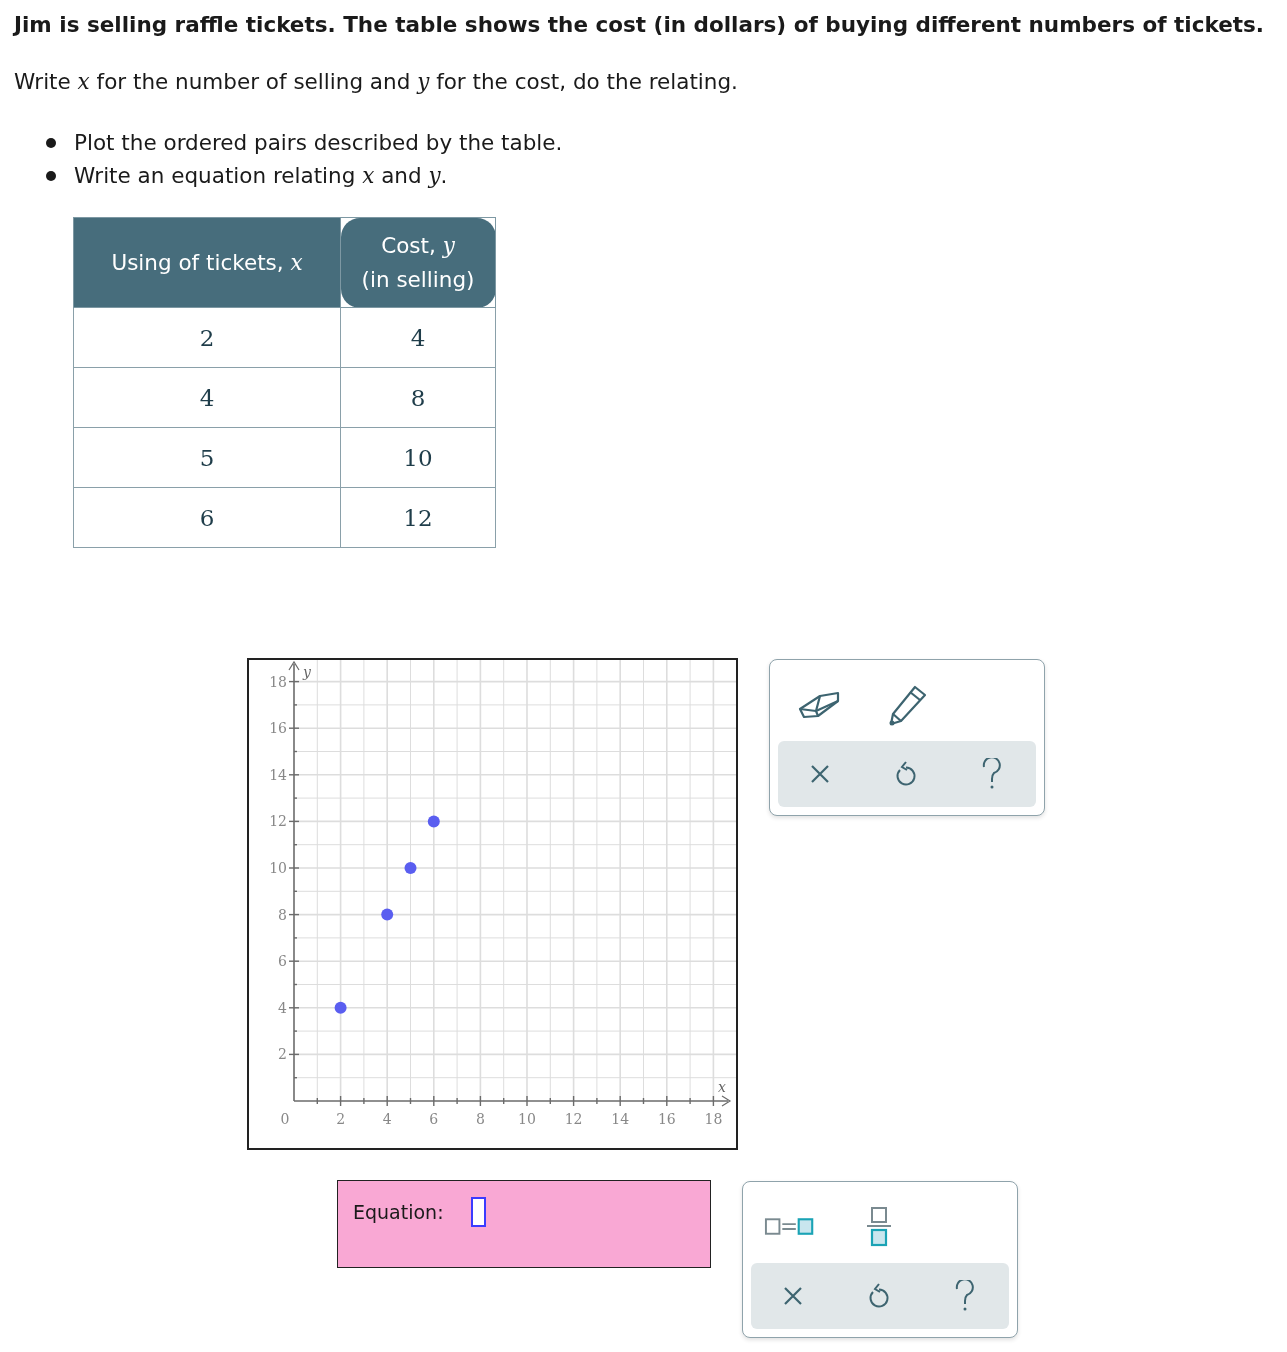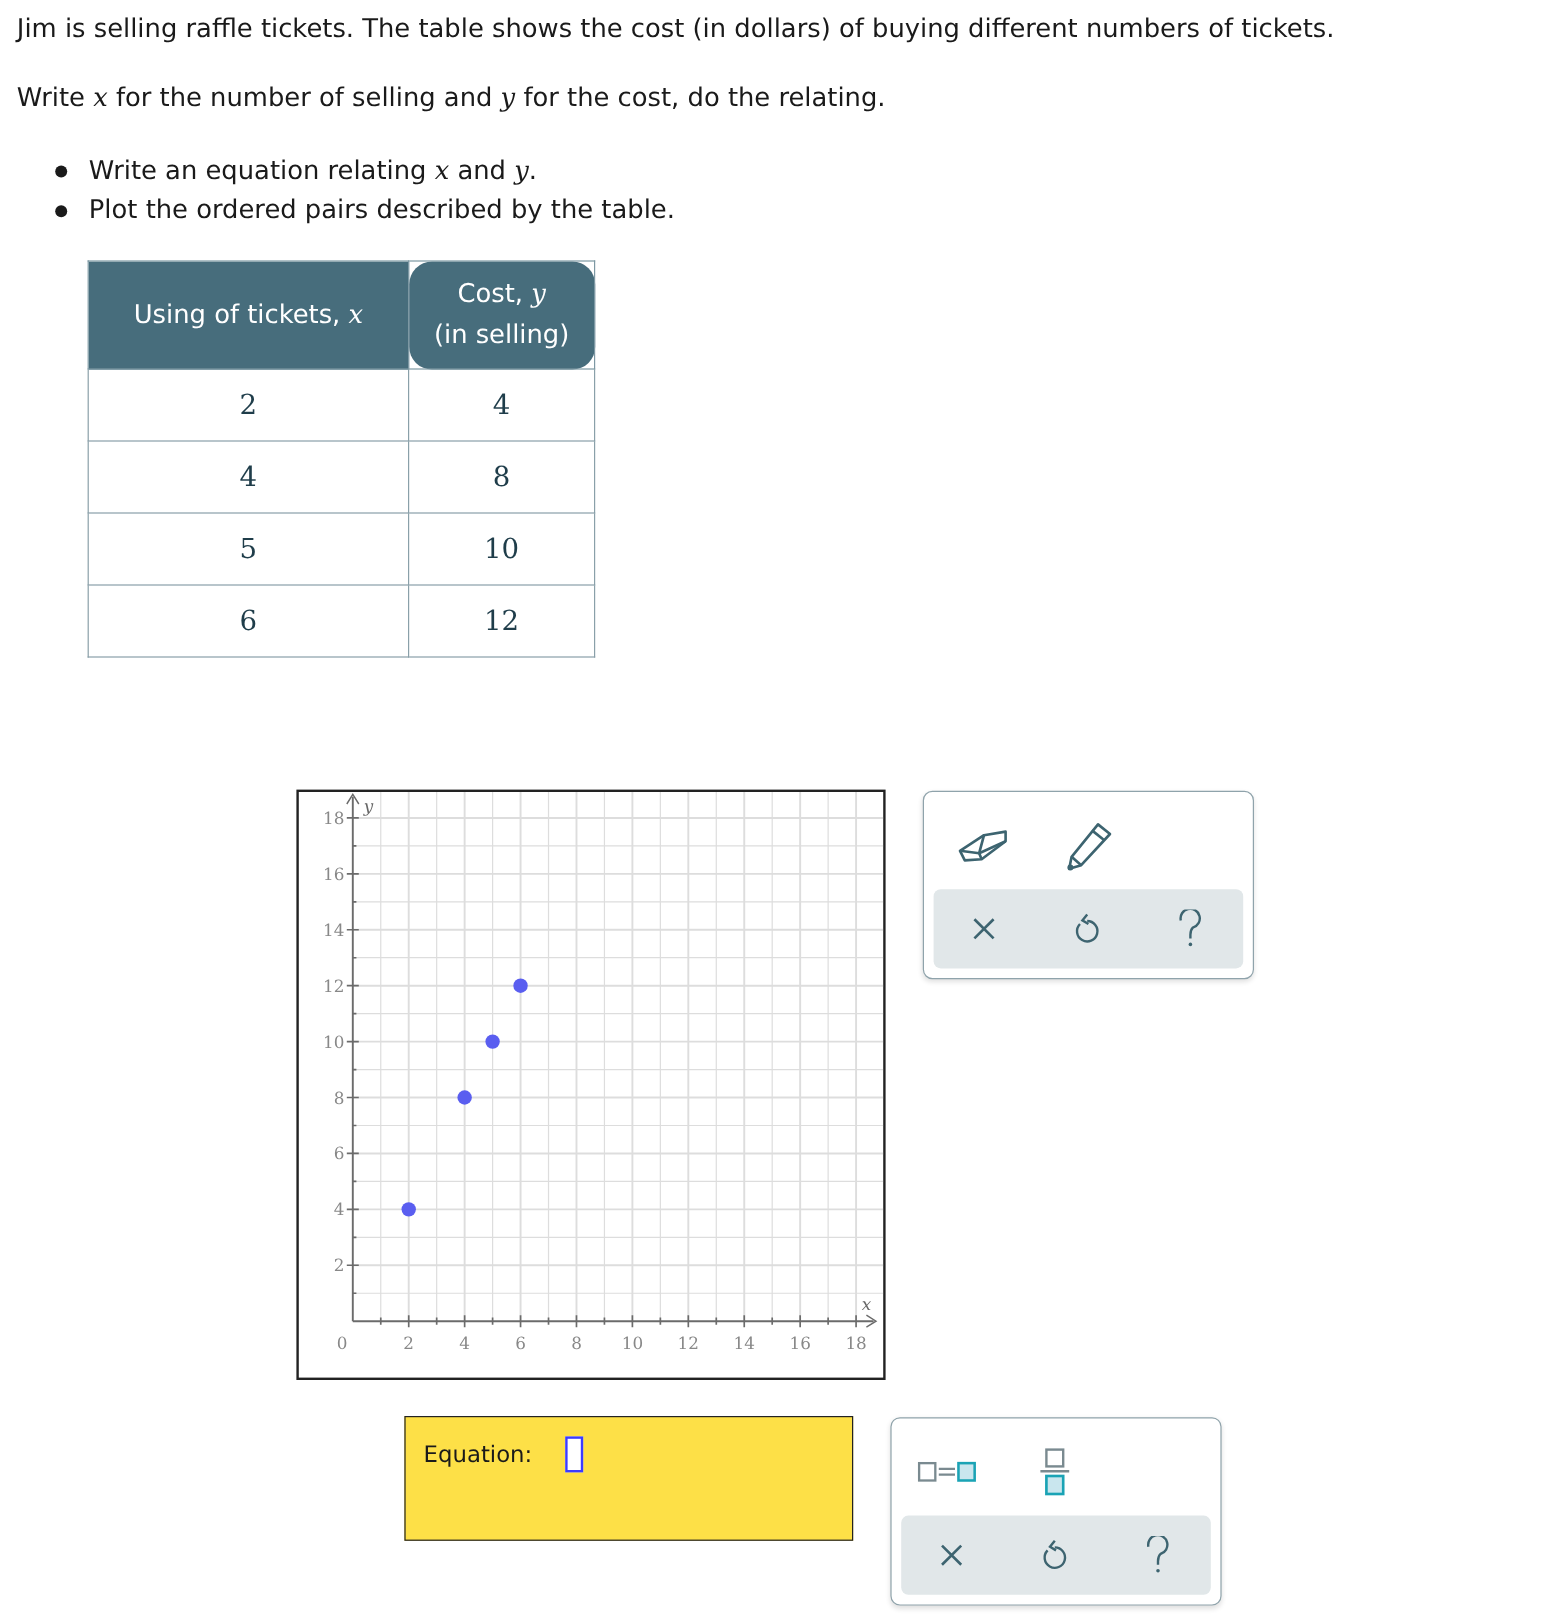--- a/index.html
+++ b/index.html
@@ -1,19 +1,19 @@
 <!DOCTYPE html>
 <html><head>
 <meta charset="utf-8">
 <style>
   html, body { margin: 0; padding: 0; background: #ffffff; }
   body { width: 1287px; height: 1352px; position: relative; font-family: "DejaVu Sans", "Liberation Sans", sans-serif; color: #1a1a1a; overflow: hidden; }
   .math { font-family: "DejaVu Serif", "Liberation Serif", serif; font-style: italic; }
   .p { position: absolute; left: 14px; font-size: 21.5px; margin: 0; white-space: nowrap; }
-  #p1 { top: 12px; }
+  #p1 { top: 12px; font-weight: bold; }
   #p2 { top: 69px; }
   ul.bul { position: absolute; left: 40px; top: 126px; margin: 0; padding: 0; list-style: none; font-size: 21.5px; }
   ul.bul li { position: relative; padding-left: 34px; height: 33px; line-height: 33px; white-space: nowrap; }
   ul.bul li::before { content: ""; position: absolute; left: 6px; top: 12px; width: 10px; height: 10px; border-radius: 50%; background: #1a1a1a; }
 
   table.dt { position: absolute; left: 73px; top: 217px; border-collapse: collapse; }
   table.dt th { background: #476d7c; color: #ffffff; font-weight: normal; font-size: 21.5px; border: 1px solid #7d98a3; height: 89px; padding: 0 10px; line-height: 34px; }
   table.dt th.c1 { width: 246px; }
   table.dt th.c2 { width: 134px; border-radius: 19px; }
   table.dt td { border: 1px solid #8aa0a9; height: 57px; text-align: center; font-family: "DejaVu Serif", "Liberation Serif", serif; font-size: 23px; color: #1f3d4a; }
@@ -22,33 +22,33 @@
   #graph svg { position: absolute; left: 0; top: 0; }
 
   .toolbox { position: absolute; background: #fff; border: 1.5px solid #8fa3ab; border-radius: 8px; box-shadow: 0 2px 4px rgba(0,0,0,0.12); }
   #tb1 { left: 769px; top: 659px; width: 274px; height: 155px; }
   #tb2 { left: 742px; top: 1181px; width: 274px; height: 155px; }
   .toolrow { position: absolute; left: 8px; right: 8px; top: 10px; height: 70px; }
   .actrow { position: absolute; left: 8px; right: 8px; bottom: 8px; height: 66px; background: #e1e7e9; border-radius: 6px; }
   .tbtn { position: absolute; top: 50%; transform: translate(-50%, -50%); cursor: pointer; display: flex; align-items: center; justify-content: center; width: 54px; height: 50px; }
   .tbtn svg { display: block; }
 
-  #eqbox { position: absolute; left: 337px; top: 1180px; width: 374px; height: 104px; box-sizing: border-box; border: 1.5px solid #222; background: #fde047; }
+  #eqbox { position: absolute; left: 337px; top: 1180px; width: 374px; height: 88px; box-sizing: border-box; border: 1.5px solid #222; background: #f9a8d4; }
   #eqlabel { position: absolute; left: 15px; top: 20px; font-size: 19px; color: #1a1a1a; }
   #eqinput { position: absolute; left: 133px; top: 16px; width: 15px; height: 30px; box-sizing: border-box; border: 2px solid #3b3bff; background: #fff; cursor: text; }
 </style>
 </head>
 <body>
 
 <p class="p" id="p1">Jim is selling raffle tickets. The table shows the cost (in dollars) of buying different numbers of tickets.</p>
 <p class="p" id="p2"><span>Write </span><span class="math">x</span><span> for the number of selling and </span><span class="math">y</span><span> for the cost, do the relating.</span></p>
 
 <ul class="bul">
+  <li><span>Plot the ordered pairs described by the table.</span></li>
   <li><span>Write an equation relating </span><span class="math">x</span><span> and </span><span class="math">y</span><span>.</span></li>
-  <li><span>Plot the ordered pairs described by the table.</span></li>
 </ul>
 
 <table class="dt">
   <thead>
     <tr>
       <th class="c1"><span>Using of tickets, </span><span class="math">x</span></th>
       <th class="c2"><span>Cost, </span><span class="math">y</span><br><span>(in selling)</span></th>
     </tr>
   </thead>
   <tbody>

